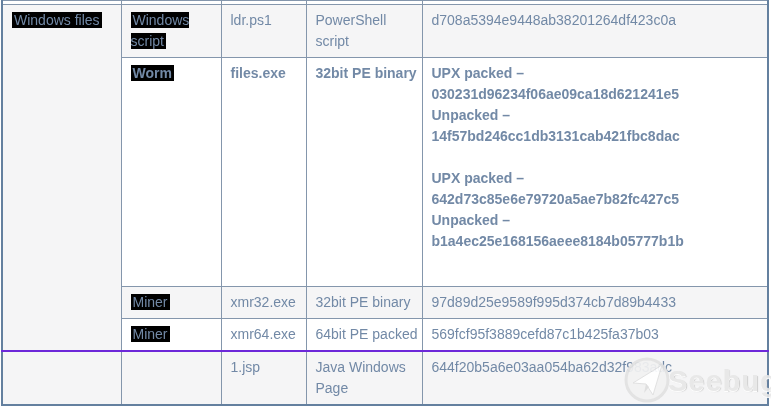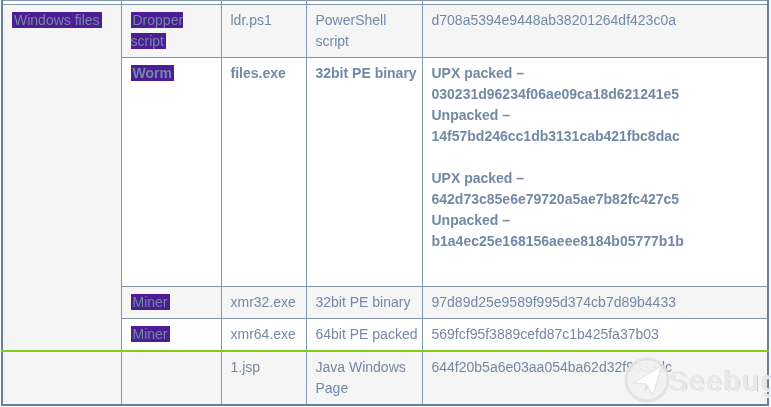--- a/index.html
+++ b/index.html
@@ -30,22 +30,22 @@
     overflow: hidden;
     word-wrap: break-word;
   }
   tr.partial td { padding: 0; height: 3px; background: #fff; }
   tr.r1 { height: 52px; }
   tr.r2 { height: 229px; font-weight: bold; }
   tr.r3 { height: 31px; }
   tr.r4 { height: 32px; }
   tr.r5 { height: 45px; }
   tr.gray td, td.cat { background: #f5f5f6; }
-  tr.sep td { border-top: 2px solid #84cc16; margin-left: 12px; }
-  .hl { background: #4c1d95; padding: 0 2px; }
+  tr.sep td { border-top: 2px solid #6d28d9; margin-left: 12px; }
+  .hl { background: #000000; padding: 0 2px; }
   .pre { white-space: pre-line; }
   .nw { white-space: nowrap; }
 
   .watermark {
     position: absolute;
     left: 622px; top: 355px;
     width: 148px; height: 52px;
     display: flex; align-items: center;
     pointer-events: none;
     opacity: 0.92;
@@ -74,21 +74,21 @@
     <tbody>
         <tr class="partial">
       <td></td>
       <td></td>
       <td></td>
       <td></td>
       <td></td>
     </tr>
     <tr class="r1 gray">
       <td class="cat" rowspan="4"><span class="hl">Windows files</span></td>
-      <td><span class="hl">Dropper script</span></td>
+      <td><span class="hl">Windows script</span></td>
       <td>ldr.ps1</td>
       <td>PowerShell script</td>
       <td>d708a5394e9448ab38201264df423c0a</td>
     </tr>
     <tr class="r2">
       <td><span class="hl">Worm</span></td>
       <td>files.exe</td>
       <td class="nw">32bit PE binary</td>
       <td class="pre">UPX packed –
 030231d96234f06ae09ca18d621241e5

